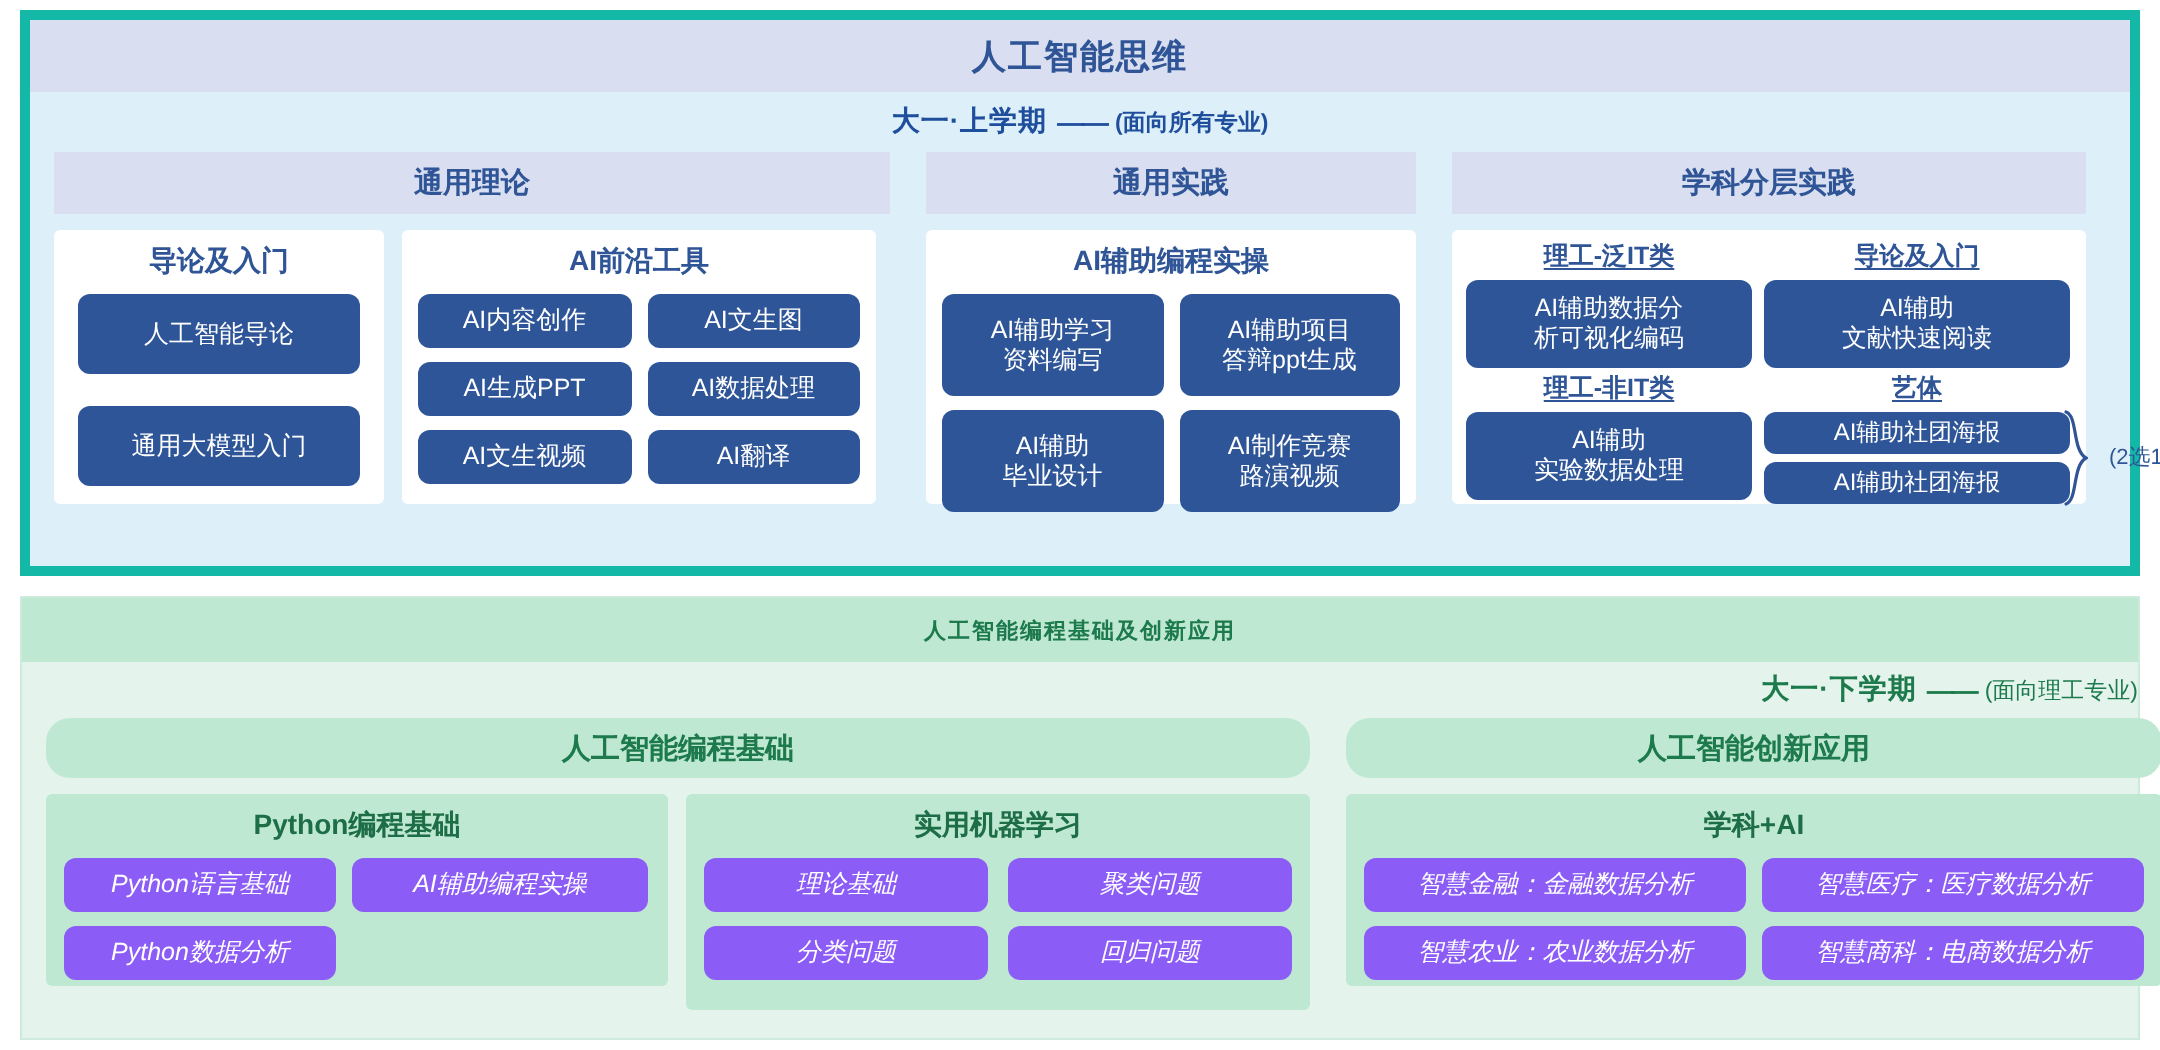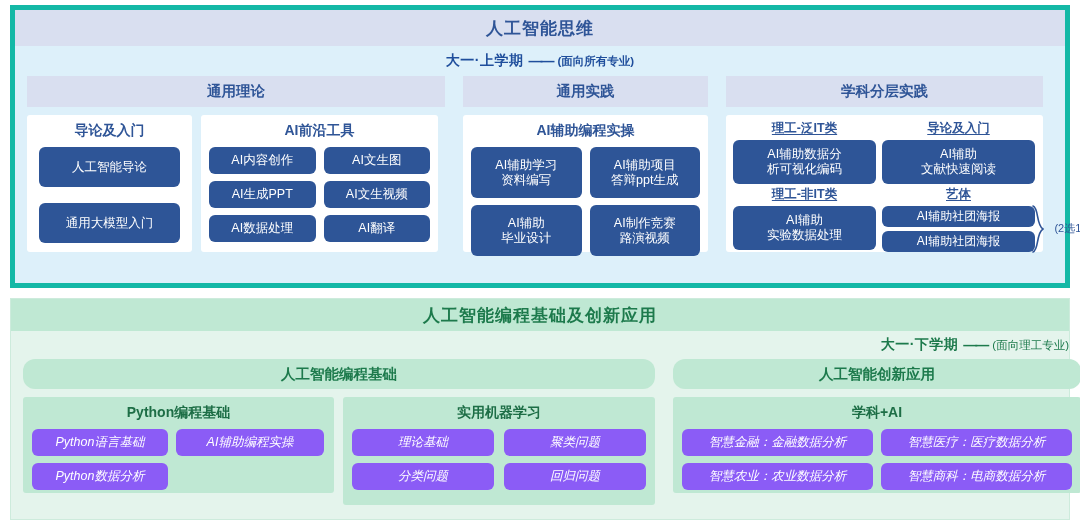--- a/index.html
+++ b/index.html
@@ -105,21 +105,21 @@
   .block-green {
     position: absolute; left: 10px; top: 298px; width: 1060px; height: 222px;
     background: #e4f4ec;
     border: 1px solid #cdebdc;
   }
   .banner-green {
     height: 32px; background: #bfe8d3;
     display: flex; align-items: center; justify-content: center;
   }
   .banner-green .banner-text {
-    font-size: 17px; font-weight: bold; color: #1d7a4c; letter-spacing: 1px;
+    font-size: 11px; font-weight: bold; color: #1d7a4c; letter-spacing: 1px;
   }
   .subtitle-row-g { height: 28px; display: flex; align-items: center; justify-content: flex-end; }
   .subtitle-main-g { font-size: 14px; font-weight: bold; color: #1d7a4c; letter-spacing: .5px; }
   .subtitle-dash-g { font-size: 14px; font-weight: bold; color: #1d7a4c; margin: 0 5px; letter-spacing:-2px;}
   .subtitle-sub-g { font-size: 11.5px; font-weight: normal; color: #1d7a4c; }
 
   .col-head-green {
     height: 30px; background: #bfe8d3;
     display: flex; align-items: center; justify-content: center;
     font-size: 14.5px; font-weight: bold; color: #1d7a4c; border-radius: 12px;
@@ -180,22 +180,22 @@
             <div class="chip-blue">人工智能导论</div>
             <div class="chip-blue">通用大模型入门</div>
           </div>
 
           <div class="panel-blue p-tools">
             <div class="panel-title-blue">AI前沿工具</div>
             <div class="grid2">
               <div class="chip-blue">AI内容创作</div>
               <div class="chip-blue">AI文生图</div>
               <div class="chip-blue">AI生成PPT</div>
+              <div class="chip-blue">AI数据处理</div>
               <div class="chip-blue">AI文生视频</div>
-              <div class="chip-blue">AI数据处理</div>
               <div class="chip-blue">AI翻译</div>
             </div>
           </div>
         </div>
       </div>
 
       <div class="col col-w2">
         <div class="col-head-blue">通用实践</div>
         <div class="col-body">
           <div class="panel-blue p-proj">

